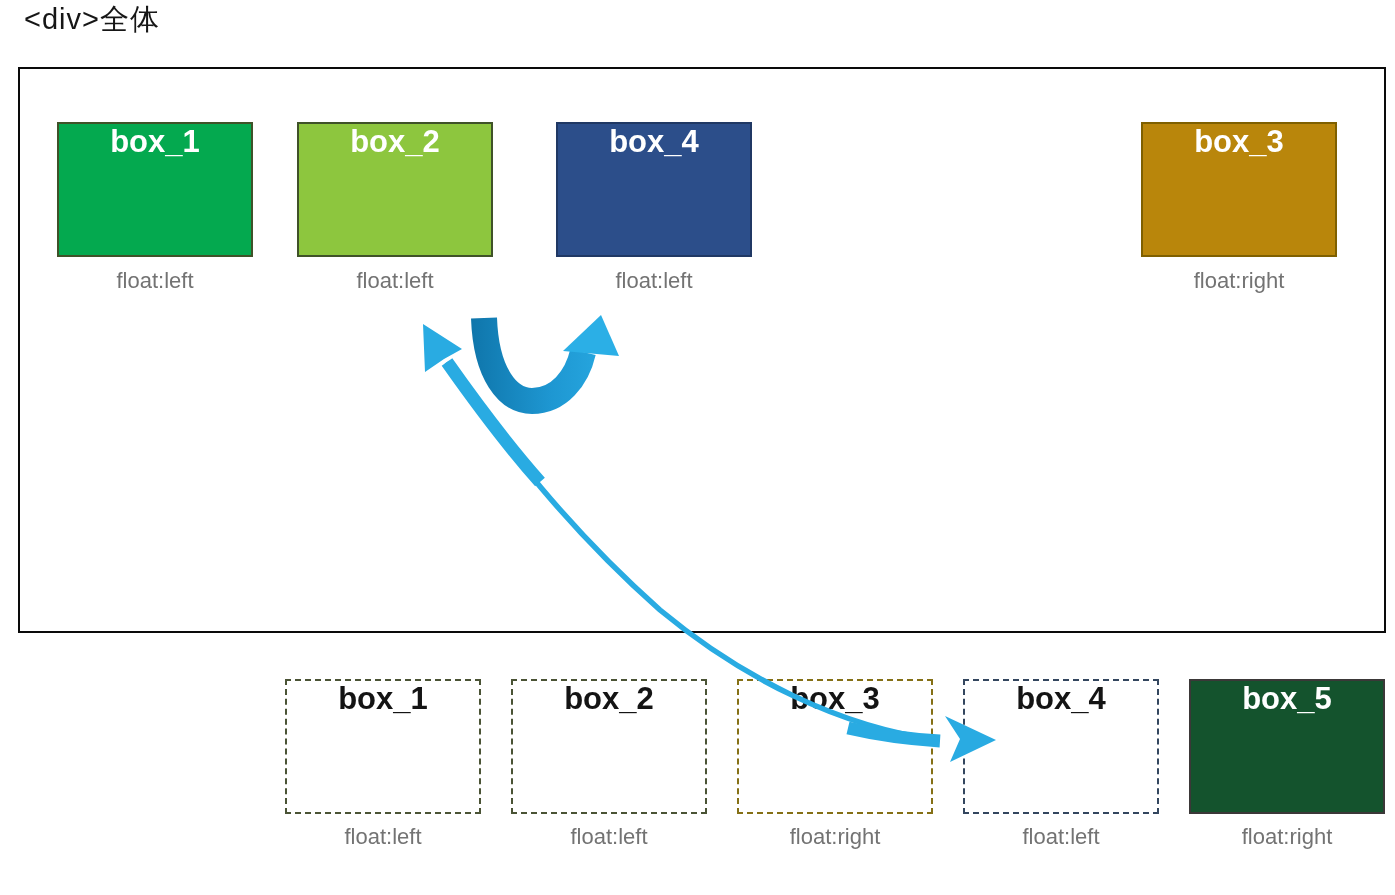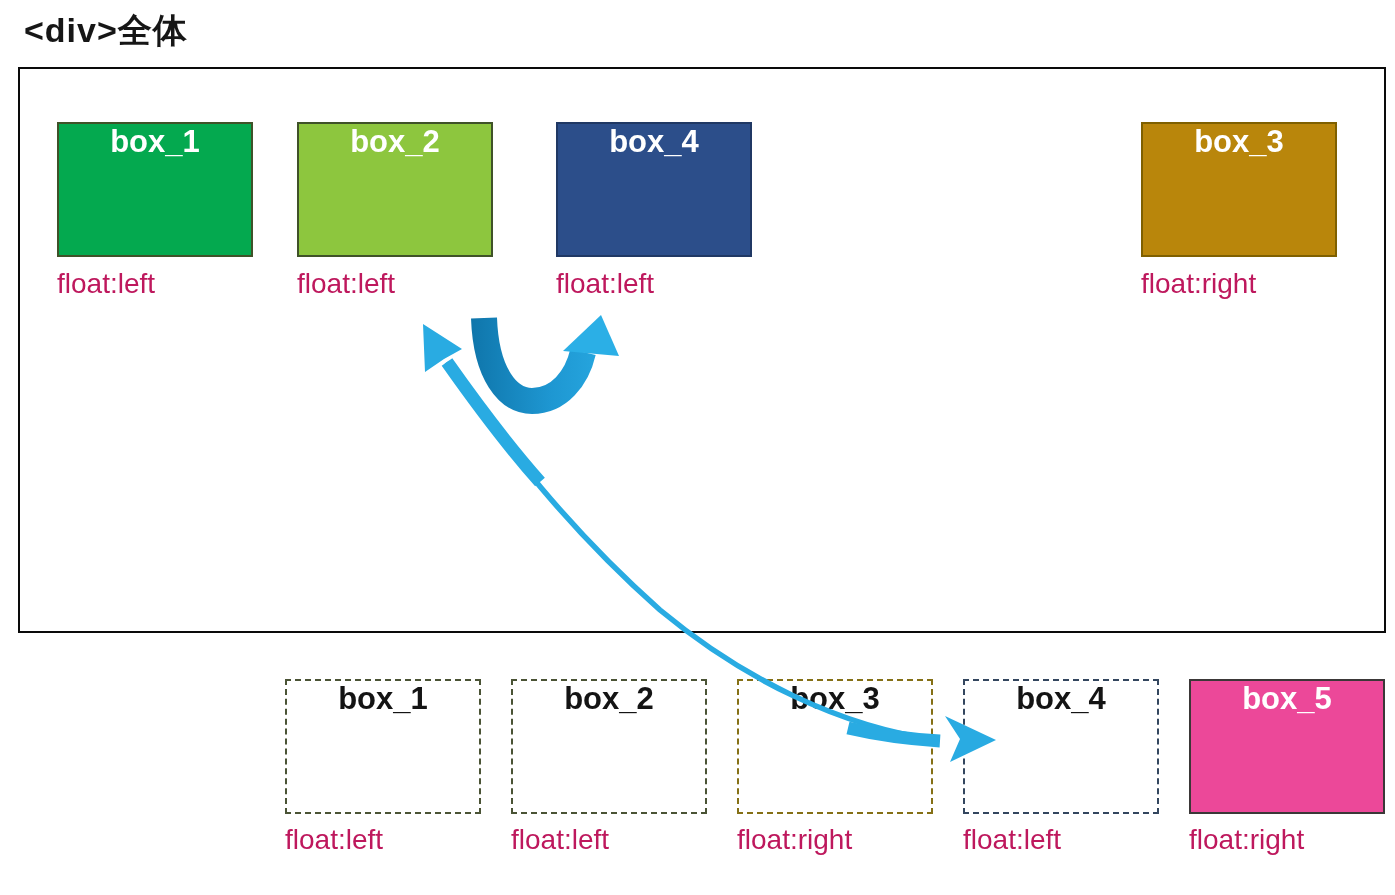--- a/index.html
+++ b/index.html
@@ -1,50 +1,50 @@
 <!DOCTYPE html>
 <html><head>
 <meta charset="utf-8">
 <style>
   html,body{margin:0;padding:0;}
   body{
     width:1395px;height:895px;position:relative;background:#ffffff;
     font-family:"Liberation Sans",sans-serif;overflow:hidden;
   }
   .title{
-    position:absolute;left:24px;top:8px;font-size:34px;color:#161616;
-    letter-spacing:1px;white-space:pre;font-weight:bold;
+    position:absolute;left:24px;top:0;font-size:29px;color:#161616;
+    letter-spacing:1px;white-space:pre;
   }
   .outer-container{
     position:absolute;left:18px;top:67px;width:1364px;height:562px;
     border:2px solid #0a0a0a;background:#ffffff;
   }
   .box{
     position:absolute;width:192px;height:131px;border:2px solid;
     display:flex;align-items:flex-start;justify-content:center;
     font-weight:bold;font-size:31px;box-sizing:content-box;
   }
   .float-label{
-    position:absolute;width:196px;text-align:left;font-size:28px;
-    color:#be185d;font-weight:400;
+    position:absolute;width:196px;text-align:center;font-size:22px;
+    color:#737373;font-weight:400;
   }
   
   .t-row{top:122px;}
   .t-lab{top:268px;}
   .pos-t1{left:57px;} .pos-t2{left:297px;} .pos-t4{left:556px;} .pos-t3{left:1141px;}
   
   .b-row{top:679px;}
   .b-lab{top:824px;}
   .pos-b1{left:285px;} .pos-b2{left:511px;} .pos-b3{left:737px;} .pos-b4{left:963px;} .pos-b5{left:1189px;}
   
   .c-green{background:#04A94F;border-color:#3F5228;color:#fff;}
   .c-lime{background:#8DC63E;border-color:#3F5228;color:#fff;}
   .c-blue{background:#2C4E8A;border-color:#203864;color:#fff;}
   .c-gold{background:#B9860B;border-color:#7F6000;color:#fff;}
-  .c-gray{background:#ec4899;border-color:#3B3838;color:#fff;}
+  .c-gray{background:#14532d;border-color:#3B3838;color:#fff;}
   .dash-green{background:#fff;border:2px dashed #4A5335;color:#141414;}
   .dash-gold{background:#fff;border:2px dashed #857016;color:#141414;}
   .dash-navy{background:#fff;border:2px dashed #33465E;color:#141414;}
   .arrow-layer{
     position:absolute;left:0;top:0;width:1395px;height:895px;
     pointer-events:none;z-index:6;
   }
 </style>
 </head>
 <body>

